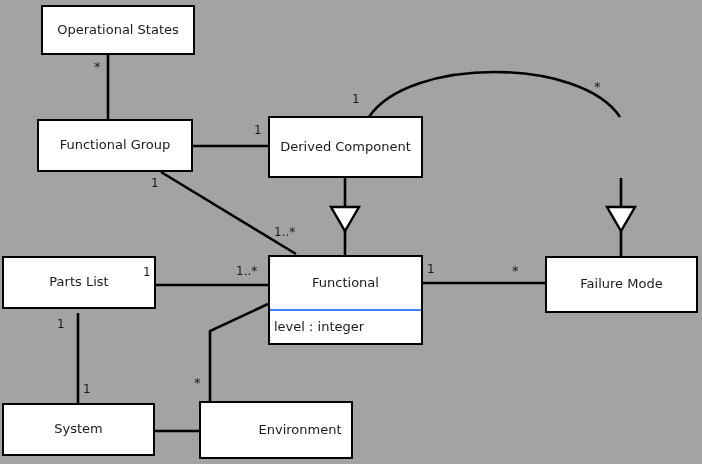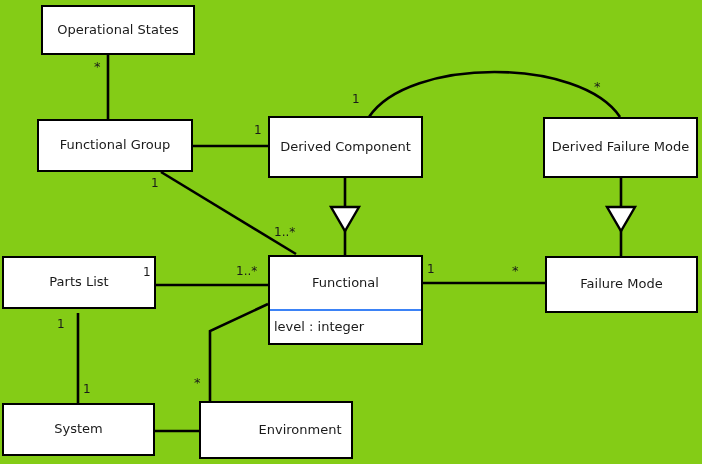--- a/index.html
+++ b/index.html
@@ -7,21 +7,21 @@
     padding: 0;
     background: #ffffff;
   }
   body {
     font-family: "DejaVu Sans", sans-serif;
   }
   #diagram-canvas {
     position: relative;
     width: 702px;
     height: 464px;
-    background: #84cc16;
+    background: #a3a3a3;
     overflow: hidden;
   }
   #edge-layer {
     position: absolute;
     left: 0;
     top: 0;
     width: 702px;
     height: 464px;
   }
   .uml-class {
@@ -102,23 +102,20 @@
   </div>
 
   <div class="uml-class" style="left:37px; top:119px; width:156px; height:53px;justify-content:flex-end;">
     <div class="uml-name-compartment">Functional Group</div>
   </div>
 
   <div class="uml-class" style="left:268px; top:116px; width:155px; height:62px;align-items:center;">
     <div class="uml-name-compartment">Derived Component</div>
   </div>
 
-  <div class="uml-class" style="left:543px; top:117px; width:155px; height:61px;">
-    <div class="uml-name-compartment">Derived Failure Mode</div>
-  </div>
 
   <div class="uml-class" style="left:2px; top:256px; width:154px; height:53px;">
     <div class="uml-name-compartment">Parts List</div>
   </div>
 
   <div class="uml-class" style="left:268px; top:255px; width:155px; height:90px;">
     <div class="uml-name-compartment">Functional</div>
     <div class="uml-attr-compartment" style="height:32px;">level : integer</div>
   </div>
 

